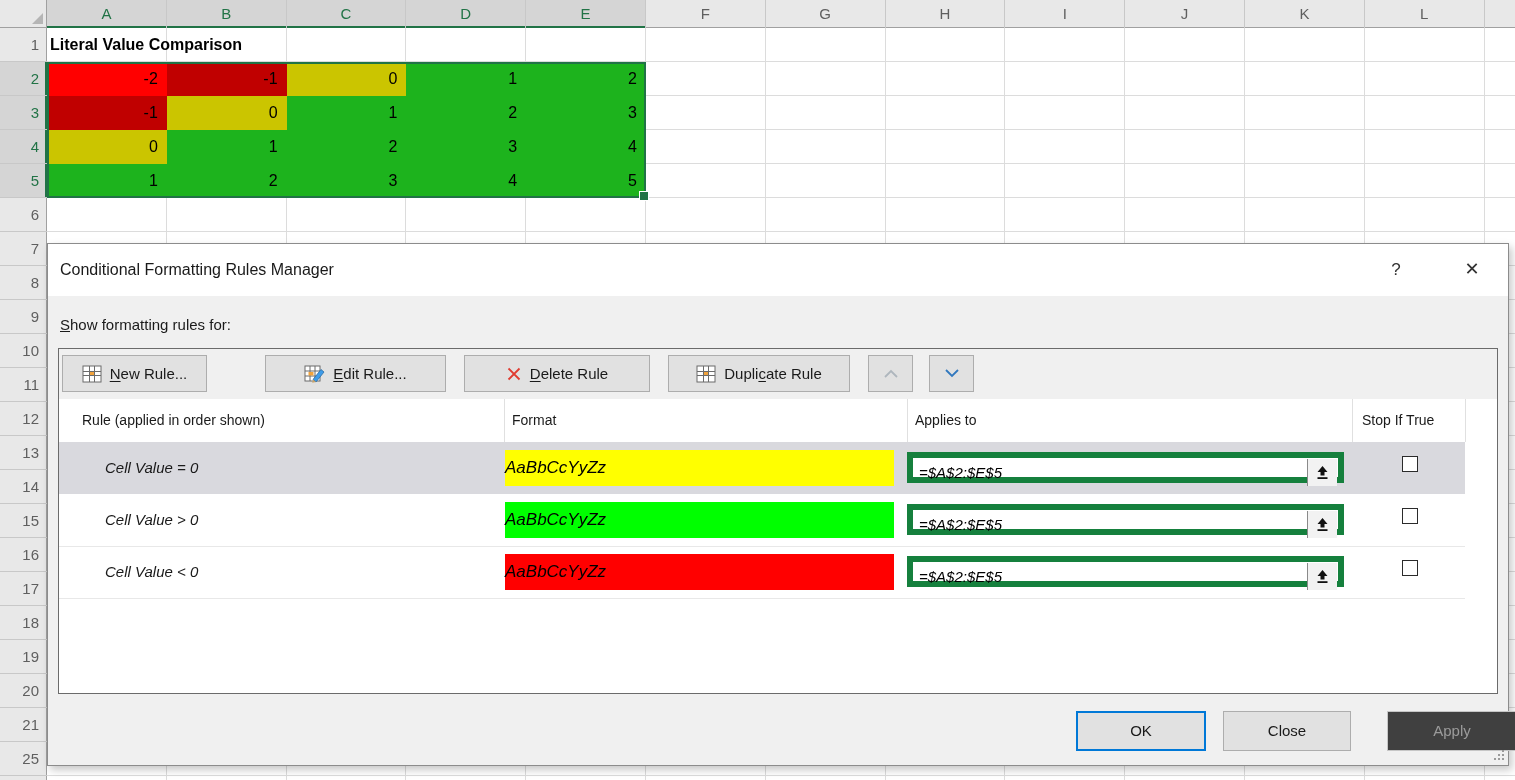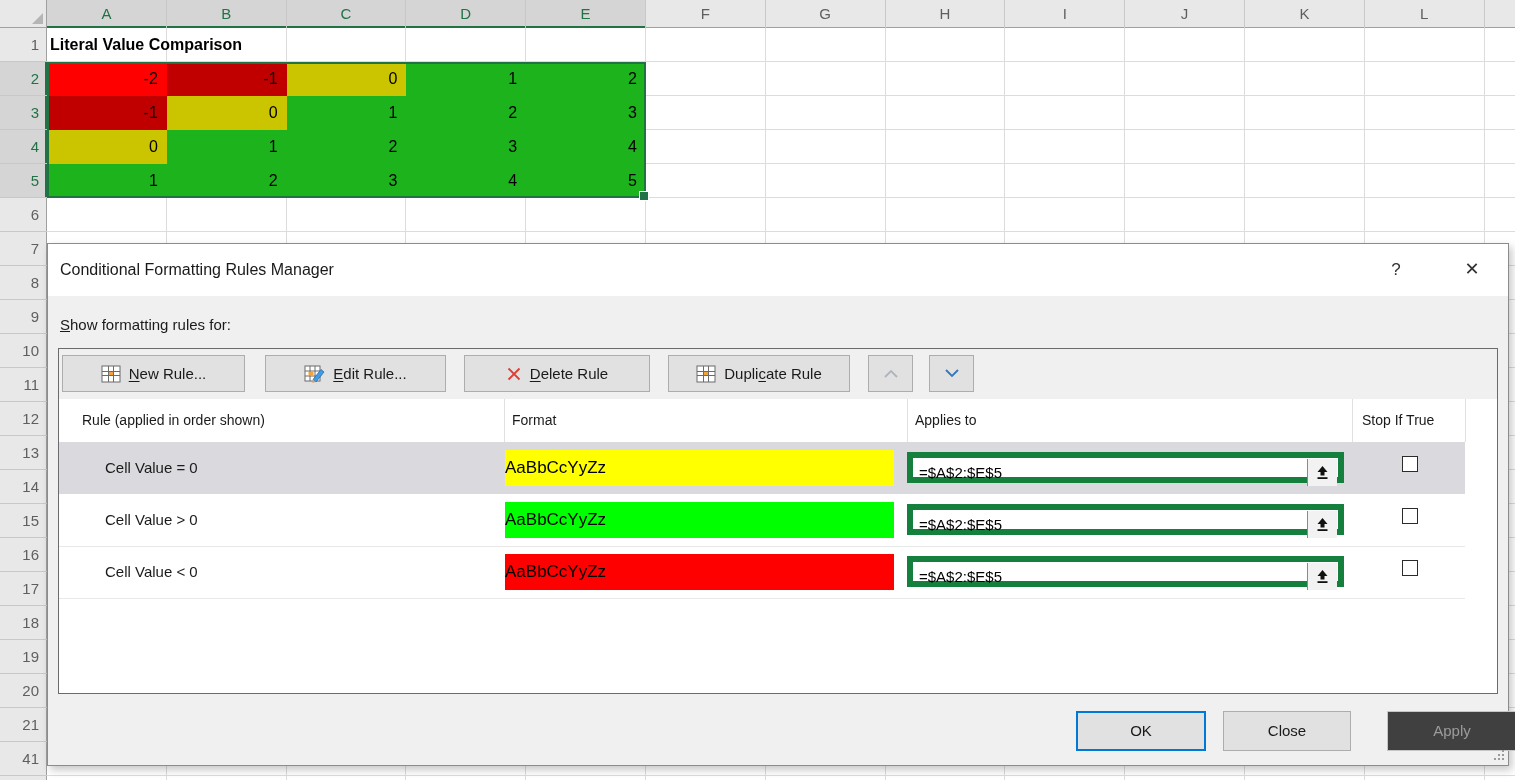--- a/index.html
+++ b/index.html
@@ -51,21 +51,21 @@
        border-left:1px solid #9a9a9a;display:flex;align-items:center;justify-content:center;}
   .groupbox{position:absolute;left:10px;top:104px;width:1440px;height:346px;
        border:1px solid #6B6B6B;box-sizing:border-box;background:#F0F0F0;}
   .tb-btn{position:absolute;top:6px;height:37px;background:#E1E1E1;border:1px solid #ADADAD;
        box-sizing:border-box;display:flex;align-items:center;justify-content:center;gap:8px;
        font-size:15px;color:#1a1a1a;}
   .tb-btn u{text-underline-offset:2px;}
   .list{position:absolute;left:0;top:50px;right:0;bottom:0;background:#fff;}
   .list-h{position:absolute;top:0;height:43px;line-height:43px;font-size:14px;color:#1a1a1a;white-space:nowrap;}
   .vsep{position:absolute;top:0;width:1px;height:43px;background:#E0E0E0;}
-  .rule-row{position:absolute;left:0;width:1406px;height:52px;}
+  .rule-row{position:absolute;left:0;width:1406px;height:52px;font-style:italic;}
   .rule-row.sel{background:#D9D9DE;}
   .rule-row.b{border-bottom:1px solid #E8E8E8;box-sizing:content-box;}
   .rule-name{position:absolute;left:46px;top:0;height:52px;line-height:52px;font-size:15px;color:#1a1a1a;white-space:nowrap;}
   .swatch{position:absolute;left:446px;top:8px;width:389px;height:36px;line-height:36px;
        text-align:left;font-size:17px;color:#000;}
   .applies{position:absolute;left:848px;top:10px;width:437px;height:31px;background:#fff;
        border:6px solid #15803d;box-sizing:border-box;}
   .applies .val{position:absolute;left:6px;top:0;height:29px;line-height:29px;font-size:15px;color:#000;white-space:nowrap;}
   .collapse-btn{position:absolute;right:1px;top:1px;width:30px;height:27px;background:#F2F2F2;
        border-left:1px solid #8a8a8a;box-sizing:border-box;display:flex;align-items:center;justify-content:center;}
@@ -120,21 +120,21 @@
       <div class="row-h" style="top: 402px; height: 34px; line-height: 34px;">12</div>
       <div class="row-h" style="top: 436px; height: 34px; line-height: 34px;">13</div>
       <div class="row-h" style="top: 470px; height: 34px; line-height: 34px;">14</div>
       <div class="row-h" style="top: 504px; height: 34px; line-height: 34px;">15</div>
       <div class="row-h" style="top: 538px; height: 34px; line-height: 34px;">16</div>
       <div class="row-h" style="top: 572px; height: 34px; line-height: 34px;">17</div>
       <div class="row-h" style="top: 606px; height: 34px; line-height: 34px;">18</div>
       <div class="row-h" style="top: 640px; height: 34px; line-height: 34px;">19</div>
       <div class="row-h" style="top: 674px; height: 34px; line-height: 34px;">20</div>
       <div class="row-h" style="top: 708px; height: 34px; line-height: 34px;">21</div>
-      <div class="row-h" style="top: 742px; height: 34px; line-height: 34px;">41</div>
+      <div class="row-h" style="top: 742px; height: 34px; line-height: 34px;">25</div>
     </div>
   <div class="sheet-title">Literal Value Comparison</div>
   <div id="cells">
       <div class="cell" style="left: 47px; top: 62px; width: 119.8px; background: rgb(255, 0, 0);">-2</div>
       <div class="cell" style="left: 166.8px; top: 62px; width: 119.8px; background: rgb(192, 0, 0);">-1</div>
       <div class="cell" style="left: 286.6px; top: 62px; width: 119.8px; background: rgb(203, 197, 0);">0</div>
       <div class="cell" style="left: 406.4px; top: 62px; width: 119.8px; background: rgb(29, 179, 29);">1</div>
       <div class="cell" style="left: 526.2px; top: 62px; width: 119.8px; background: rgb(29, 179, 29);">2</div>
       <div class="cell" style="left: 47px; top: 96px; width: 119.8px; background: rgb(192, 0, 0);">-1</div>
       <div class="cell" style="left: 166.8px; top: 96px; width: 119.8px; background: rgb(203, 197, 0);">0</div>
@@ -159,21 +159,21 @@
   <div class="dlg">
     <div class="dlg-head"></div>
     <div class="dlg-title">Conditional Formatting Rules Manager</div>
     <div class="dlg-help">?</div>
     <div class="dlg-close">✕</div>
 
     <div class="show-label"><u>S</u>how formatting rules for:</div>
 
     <div class="groupbox">
 
-      <div class="tb-btn" style="left:3px;width:183px;">
+      <div class="tb-btn" style="left:3px;width:145px;">
         <svg width="20" height="18" viewBox="0 0 20 18">
             <rect x="1" y="1" width="18" height="16" fill="#fff" stroke="#6b6b6b"></rect>
             <rect x="7.5" y="6.5" width="5" height="4" fill="#F2A33C"></rect>
             <path d="M1 6.5h18M1 10.5h18M7.5 1v16M12.5 1v16" stroke="#6b6b6b" fill="none"></path>
           </svg>
         <span><u>N</u>ew Rule...</span>
       </div>
       <div class="tb-btn" style="left:206px;width:181px;">
         <svg width="21" height="18" viewBox="0 0 21 18">
             <rect x="1" y="1" width="15" height="15" fill="#fff" stroke="#6b6b6b"></rect>

